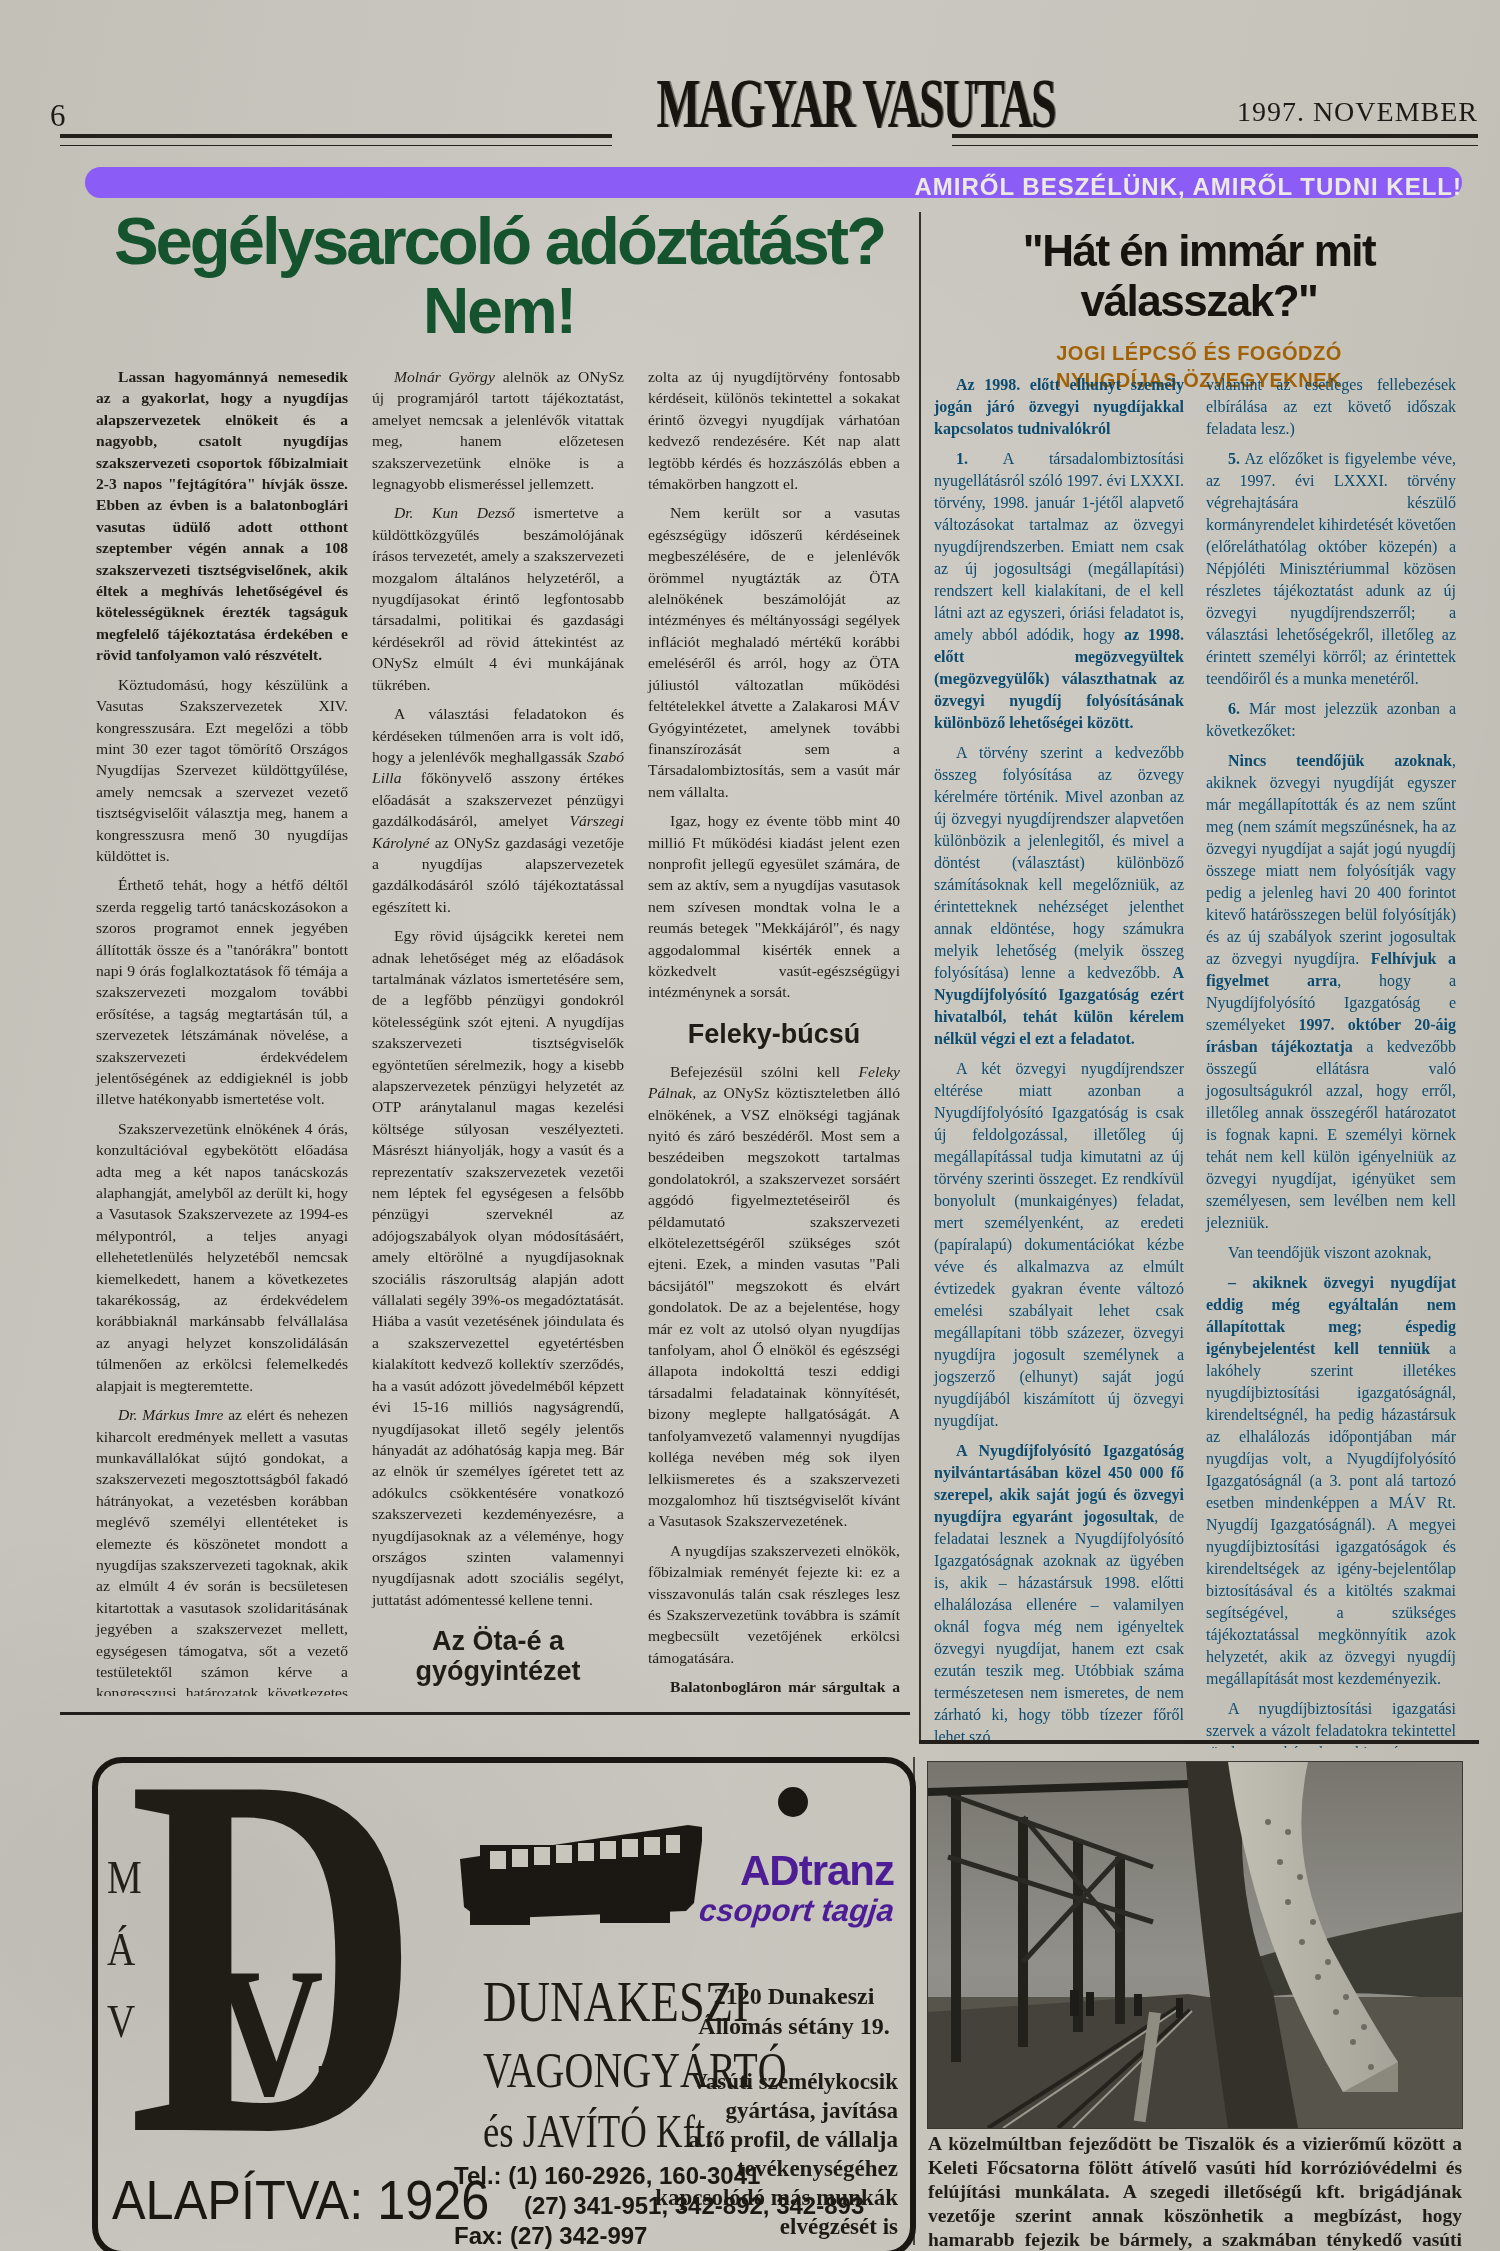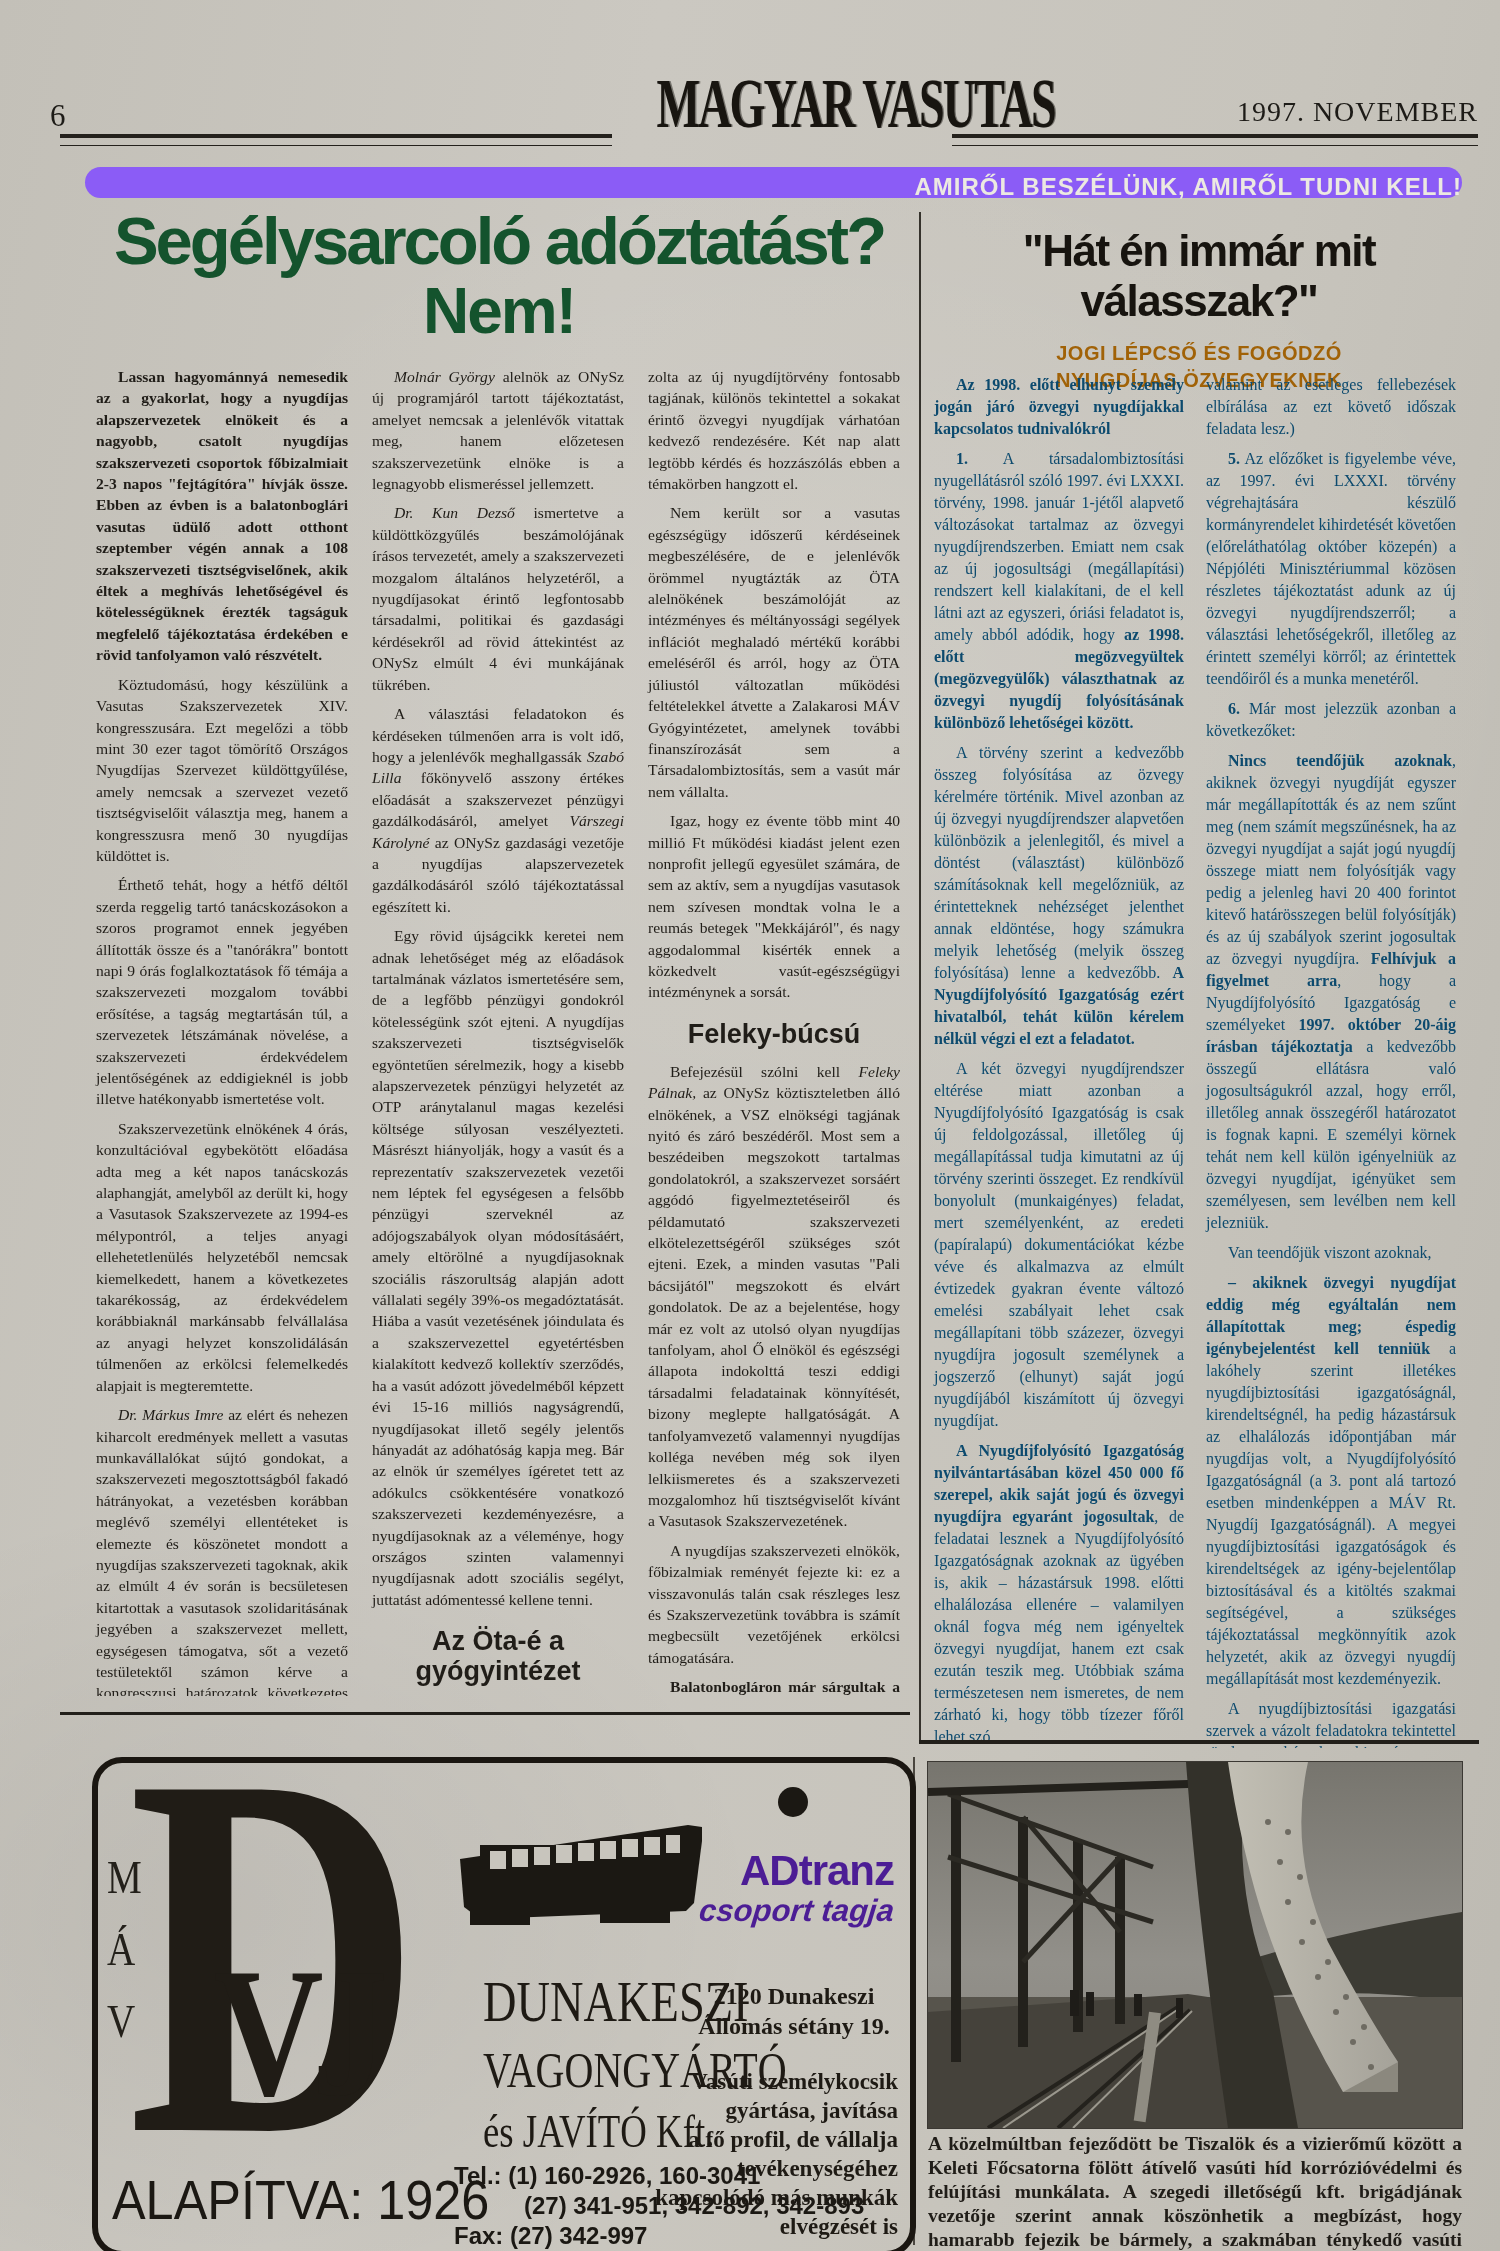--- a/index.html
+++ b/index.html
@@ -118,21 +118,21 @@
 <div class="col" id="col-2">
     <p class="p"><i>Molnár György</i> alelnök az ONySz új programjáról tartott tájékoztatást, amelyet nemcsak a jelenlévők vitattak meg, hanem előzetesen szakszervezetünk elnöke is a legnagyobb elismeréssel jellemzett.</p>
     <p class="p"><i>Dr. Kun Dezső</i> ismertetve a küldöttközgyűlés beszámolójának írásos tervezetét, amely a szakszervezeti mozgalom általános helyzetéről, a nyugdíjasokat érintő legfontosabb társadalmi, politikai és gazdasági kérdésekről ad rövid áttekintést az ONySz elmúlt 4 évi munkájának tükrében.</p>
     <p class="p">A választási feladatokon és kérdéseken túlmenően arra is volt idő, hogy a jelenlévők meghallgassák <i>Szabó Lilla</i> főkönyvelő asszony értékes előadását a szakszervezet pénzügyi gazdálkodásáról, amelyet <i>Várszegi Károlyné</i> az ONySz gazdasági vezetője a nyugdíjas alapszervezetek gazdálkodásáról szóló tájékoztatással egészített ki.</p>
     <p class="p">Egy rövid újságcikk keretei nem adnak lehetőséget még az előadások tartalmának vázlatos ismertetésére sem, de a legfőbb pénzügyi gondokról kötelességünk szót ejteni. A nyugdíjas szakszervezeti tisztségviselők egyöntetűen sérelmezik, hogy a kisebb alapszervezetek pénzügyi helyzetét az OTP aránytalanul magas kezelési költsége súlyosan veszélyezteti. Másrészt hiányolják, hogy a vasút és a reprezentatív szakszervezetek vezetői nem léptek fel egységesen a felsőbb pénzügyi szerveknél az adójogszabályok olyan módosításáért, amely eltörölné a nyugdíjasoknak szociális rászorultság alapján adott vállalati segély 39%-os megadóztatását. Hiába a vasút vezetésének jóindulata és a szakszervezettel egyetértésben kialakított kedvező kollektív szerződés, ha a vasút adózott jövedelméből képzett évi 15-16 milliós nagyságrendű, nyugdíjasokat illető segély jelentős hányadát az adóhatóság kapja meg. Bár az elnök úr személyes ígéretet tett az adókulcs csökkentésére vonatkozó szakszervezeti kezdeményezésre, a nyugdíjasoknak az a véleménye, hogy országos szinten valamennyi nyugdíjasnak adott szociális segélyt, juttatást adómentessé kellene tenni.</p>
     <p class="subhead">Az Öta-é a gyógyintézet</p>
     <p class="p">Ez természetesen nem a VSz egyedüli feladata, de az MSzOSz-nek és a többi szakszervezeti tömörülésnek is fel kellene vállalnia az erre vonatkozó törvénymódosítás nyilvános előterjesztését.</p>
     <p class="p">Kevesebb idő jutott ezen a tanfolyamon a szociális kérdések taglalására, de  a MÁV Rt. Nyugdíj Igazgatóság osztályvezetője részletesen vá-</p>
   </div>
 <div class="col" id="col-3">
-    <p class="cont">zolta az új nyugdíjtörvény fontosabb tagjának, különös tekintettel a sokakat érintő özvegyi nyugdíjak várhatóan kedvező rendezésére. Két nap alatt legtöbb kérdés és hozzászólás ebben a témakörben hangzott el.</p>
+    <p class="cont">zolta az új nyugdíjtörvény fontosabb kérdéseit, különös tekintettel a sokakat érintő özvegyi nyugdíjak várhatóan kedvező rendezésére. Két nap alatt legtöbb kérdés és hozzászólás ebben a témakörben hangzott el.</p>
     <p class="p">Nem került sor a vasutas egészségügy időszerű kérdéseinek megbeszélésére, de e jelenlévők örömmel nyugtázták az ÖTA alelnökének beszámolóját az intézményes és méltányossági segélyek inflációt meghaladó mértékű korábbi emeléséről és arról, hogy az ÖTA júliustól változatlan működési feltételekkel átvette a Zalakarosi MÁV Gyógyintézetet, amelynek további finanszírozását sem a Társadalombiztosítás, sem a vasút már nem vállalta.</p>
     <p class="p">Igaz, hogy ez évente több mint 40 millió Ft működési kiadást jelent ezen nonprofit jellegű egyesület számára, de sem az aktív, sem a nyugdíjas vasutasok nem szívesen mondtak volna le a reumás betegek "Mekkájáról", és nagy aggodalommal kisérték ennek a közkedvelt vasút-egészségügyi intézménynek a sorsát.</p>
     <p class="subhead">Feleky-búcsú</p>
     <p class="p">Befejezésül szólni kell <i>Feleky Pálnak,</i> az ONySz köztiszteletben álló elnökének, a VSZ elnökségi tagjának nyitó és záró beszédéről. Most sem a beszédeiben megszokott tartalmas gondolatokról, a szakszervezet sorsáért aggódó figyelmeztetéseiről és példamutató szakszervezeti elkötelezettségéről szükséges szót ejteni. Ezek, a minden vasutas "Pali bácsijától" megszokott és elvárt gondolatok. De az a bejelentése, hogy már ez volt az utolsó olyan nyugdíjas tanfolyam, ahol Ő elnököl és egészségi állapota indokolttá teszi eddigi társadalmi feladatainak könnyítését, bizony meglepte hallgatóságát. A tanfolyamvezető valamennyi nyugdíjas kolléga nevében még sok ilyen lelkiismeretes és a szakszervezeti mozgalomhoz hű tisztségviselőt kívánt a Vasutasok Szakszervezetének.</p>
     <p class="p">A nyugdíjas szakszervezeti elnökök, főbizalmiak reményét fejezte ki: ez a visszavonulás talán csak részleges lesz és Szakszervezetünk továbbra is számít megbecsült vezetőjének erkölcsi támogatására.</p>
     <p class="lead">Balatonbogláron már sárgultak a platánfák levelei. Bágyadtan sütött a Nap és néha permetezett az őszi eső. A 108 nyugdíjas tisztségviselő gazdag szakszervezeti múlttal a háta mögött, mégis a tavaszi kongresszusra, a szakszervezeti mozgalom megújhodására készül.</p>
   </div>
 <div class="rcol" id="col-4">
     <p class="lead">Az 1998. előtt elhunyt személy jogán járó özvegyi nyugdíjakkal kapcsolatos tudnivalókról</p>
     <p class="p"><b>1.</b> A társadalombiztosítási nyugellátásról szóló 1997. évi LXXXI. törvény, 1998. január 1-jétől alapvető változásokat tartalmaz az özvegyi nyugdíjrendszerben. Emiatt nem csak az új jogosultsági (megállapítási) rendszert kell kialakítani, de el kell látni azt az egyszeri, óriási feladatot is, amely abból adódik, hogy <b>az 1998. előtt megözvegyültek (megözvegyülők) választhatnak az özvegyi nyugdíj folyósításának különböző lehetőségei között.</b></p>

